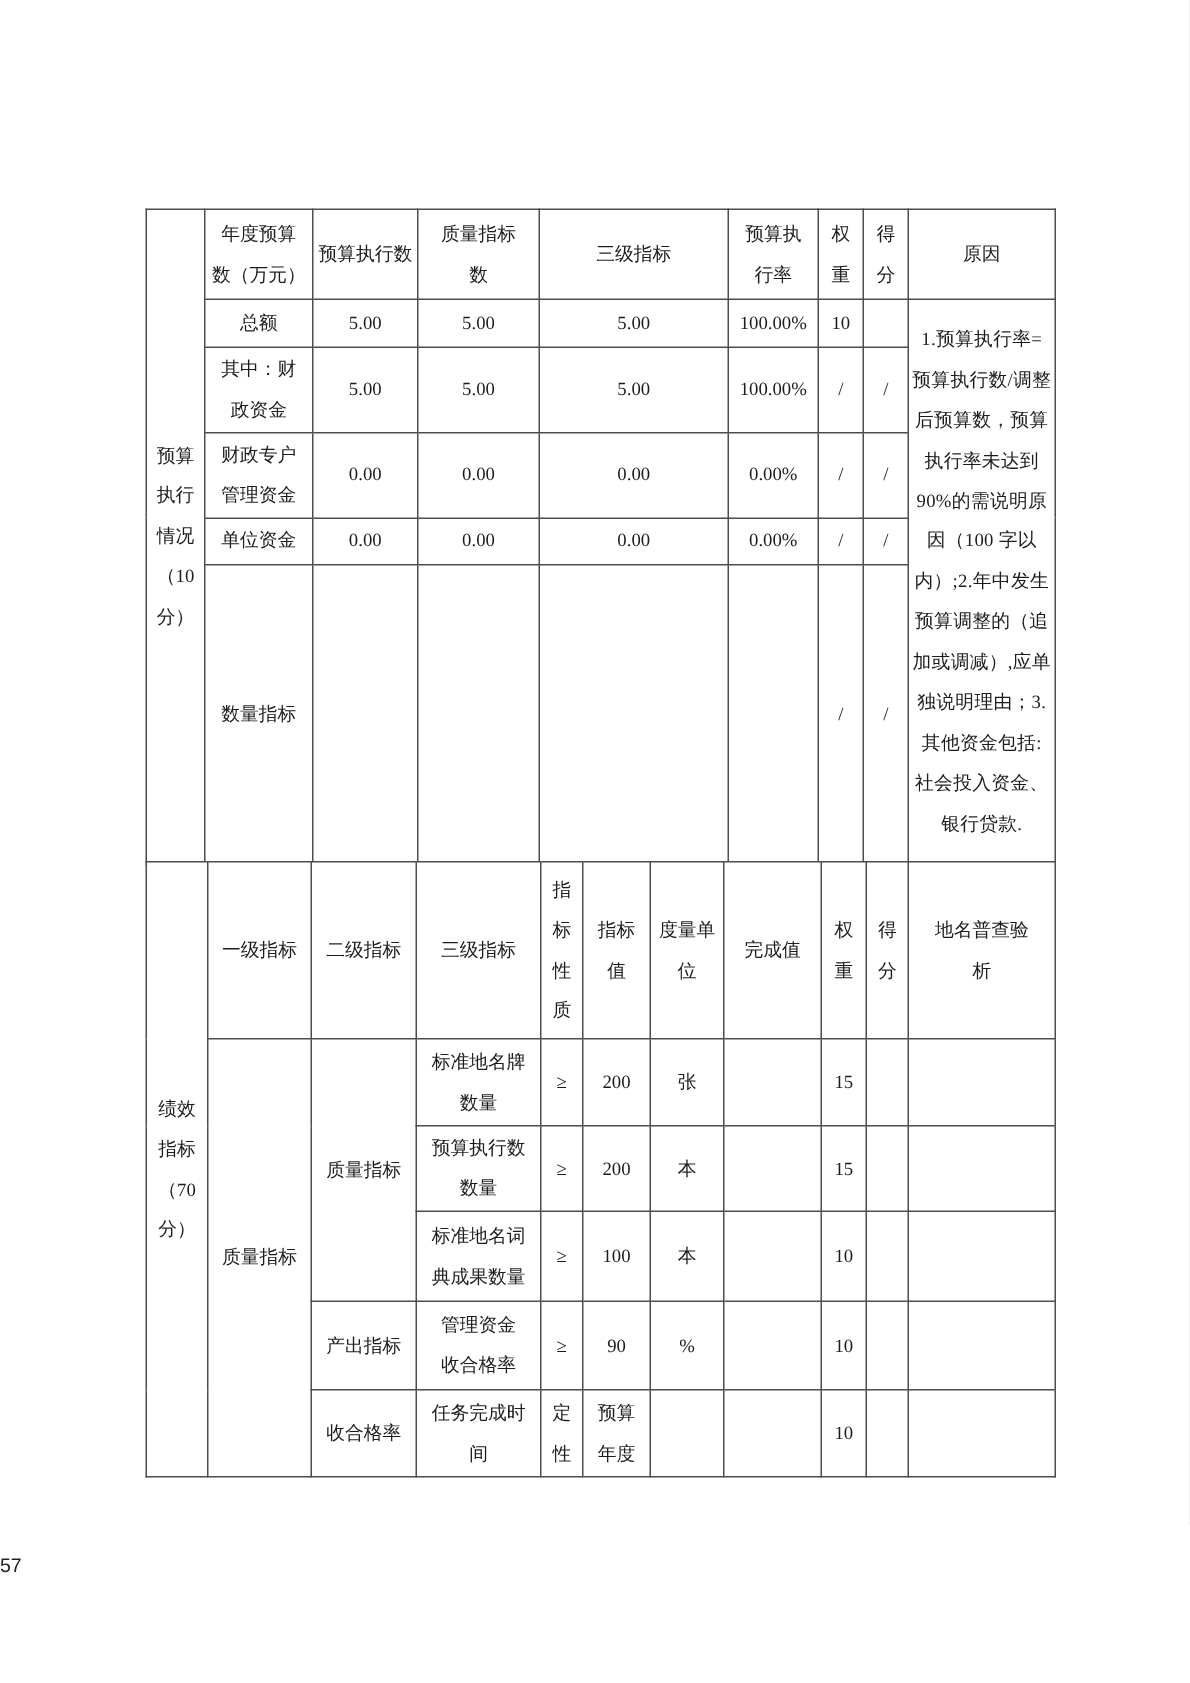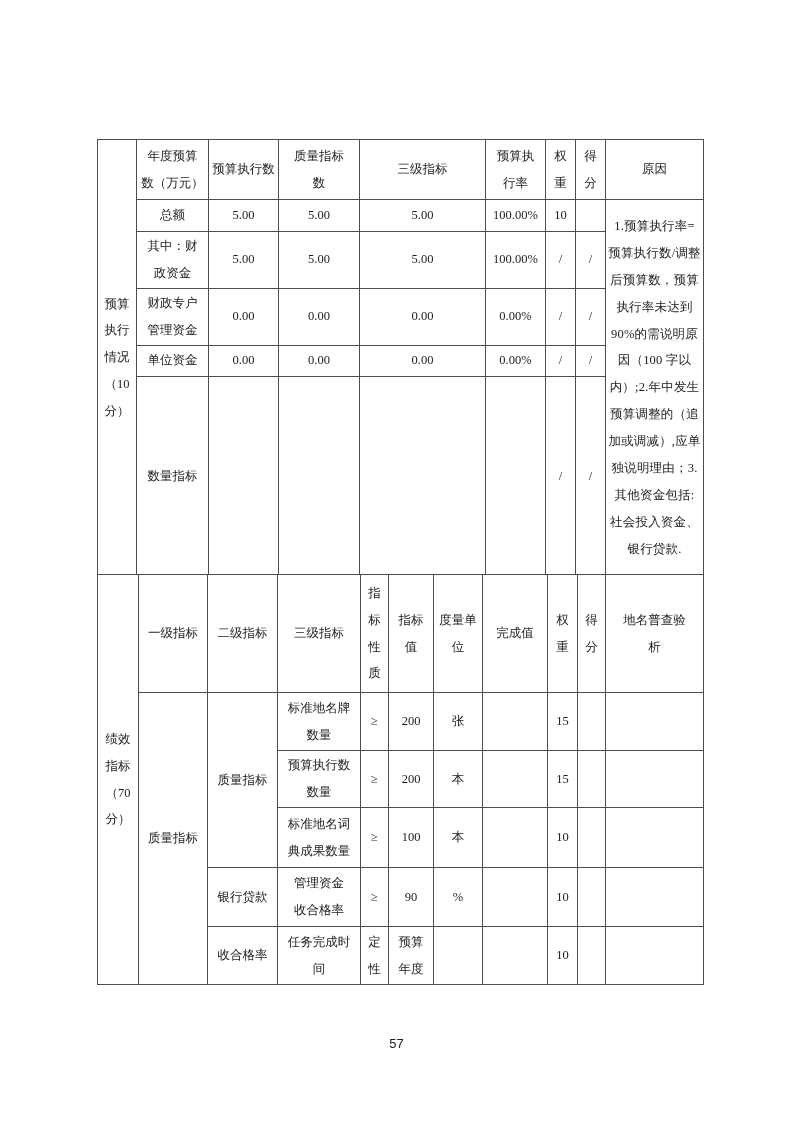--- a/index.html
+++ b/index.html
@@ -36,21 +36,20 @@
     vertical-align: middle;
     padding: 2px 2px 2px 5px;
     line-height: 2.28;
     letter-spacing: 0.2px;
   }
   .page-number {
     position: absolute;
     left: 0;
     right: 0;
     top: 1036px;
-    text-align: center;
     font-family: "Liberation Sans", "DejaVu Sans", sans-serif;
     font-size: 13px;
     color: #222222;
   }
 </style>
 </head>
 <body>
 
 <div class="page">
 
@@ -206,21 +205,21 @@
 典成果数量</td>
       <td>≥</td>
       <td>100</td>
       <td>本</td>
       <td></td>
       <td>10</td>
       <td></td>
       <td></td>
     </tr>
     <tr style="height:59px">
-      <td>银行贷款</td>
+      <td>产出指标</td>
       <td>管理资金
 收合格率</td>
       <td>≥</td>
       <td>90</td>
       <td>%</td>
       <td></td>
       <td>10</td>
       <td></td>
       <td></td>
     </tr>

